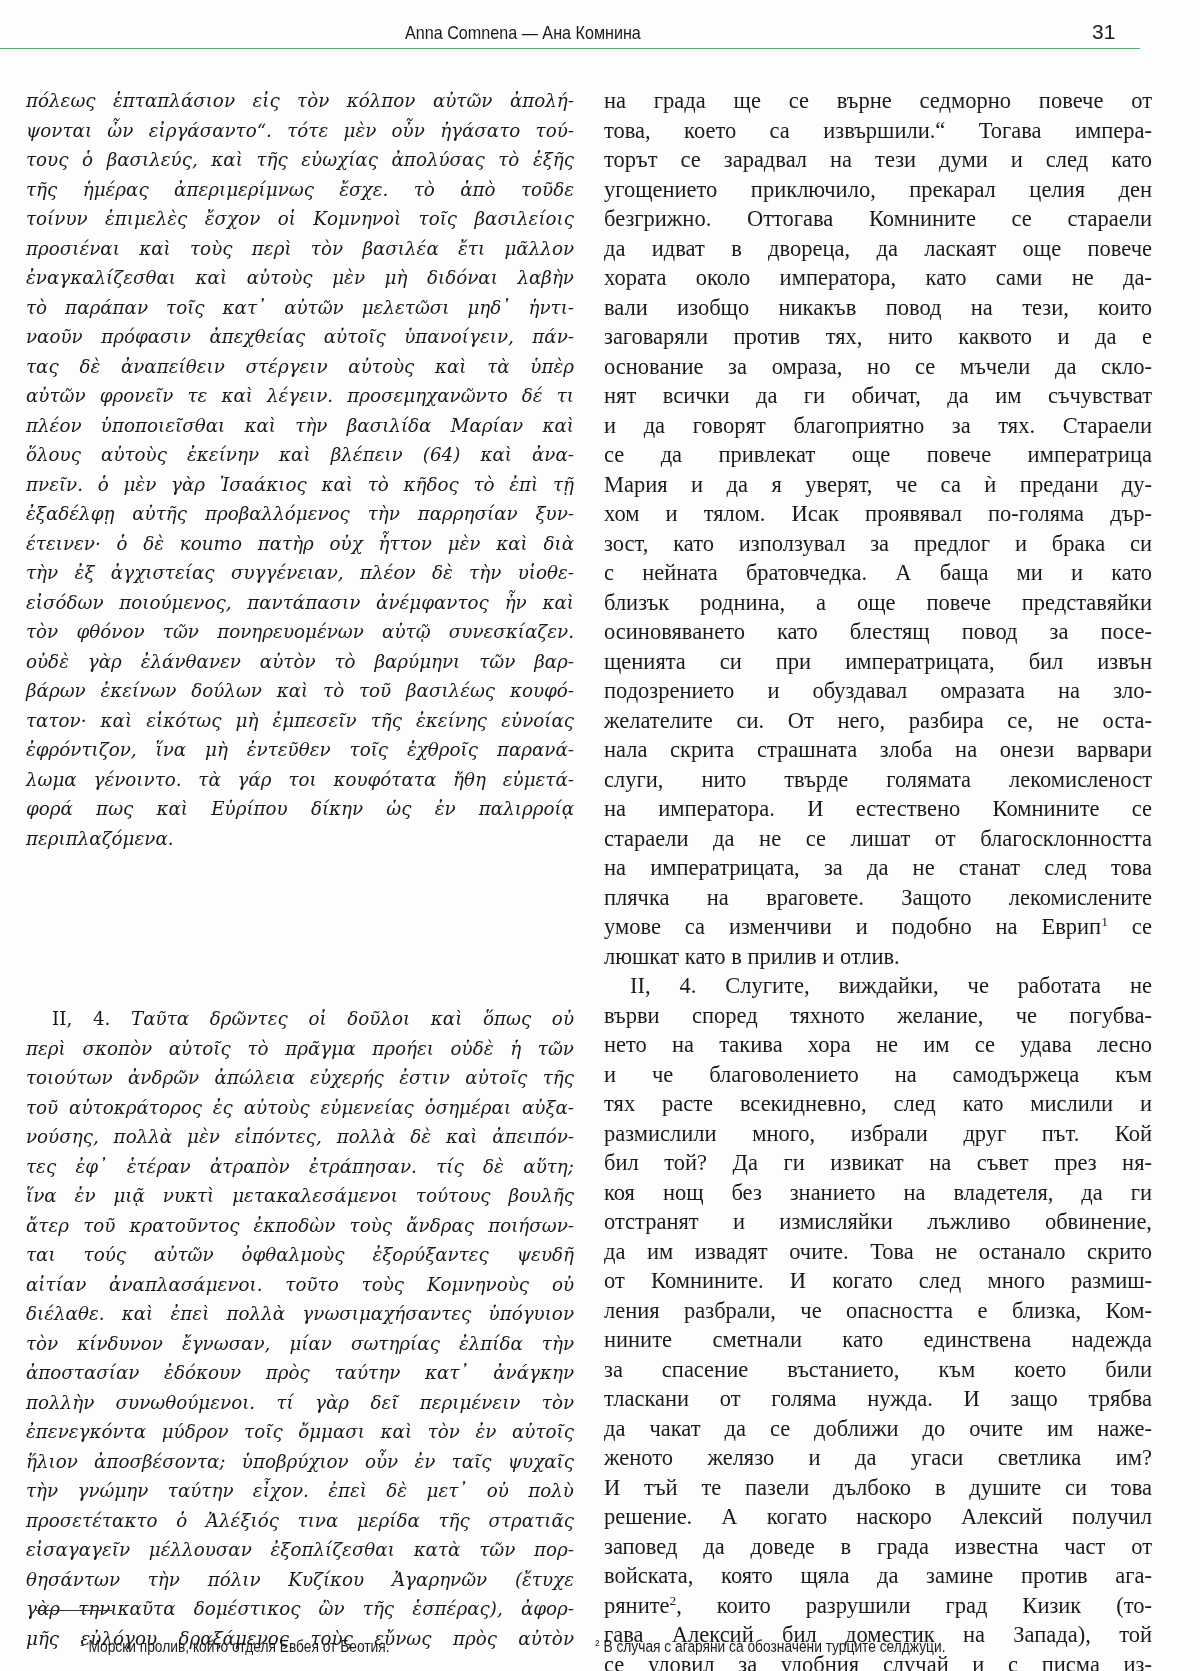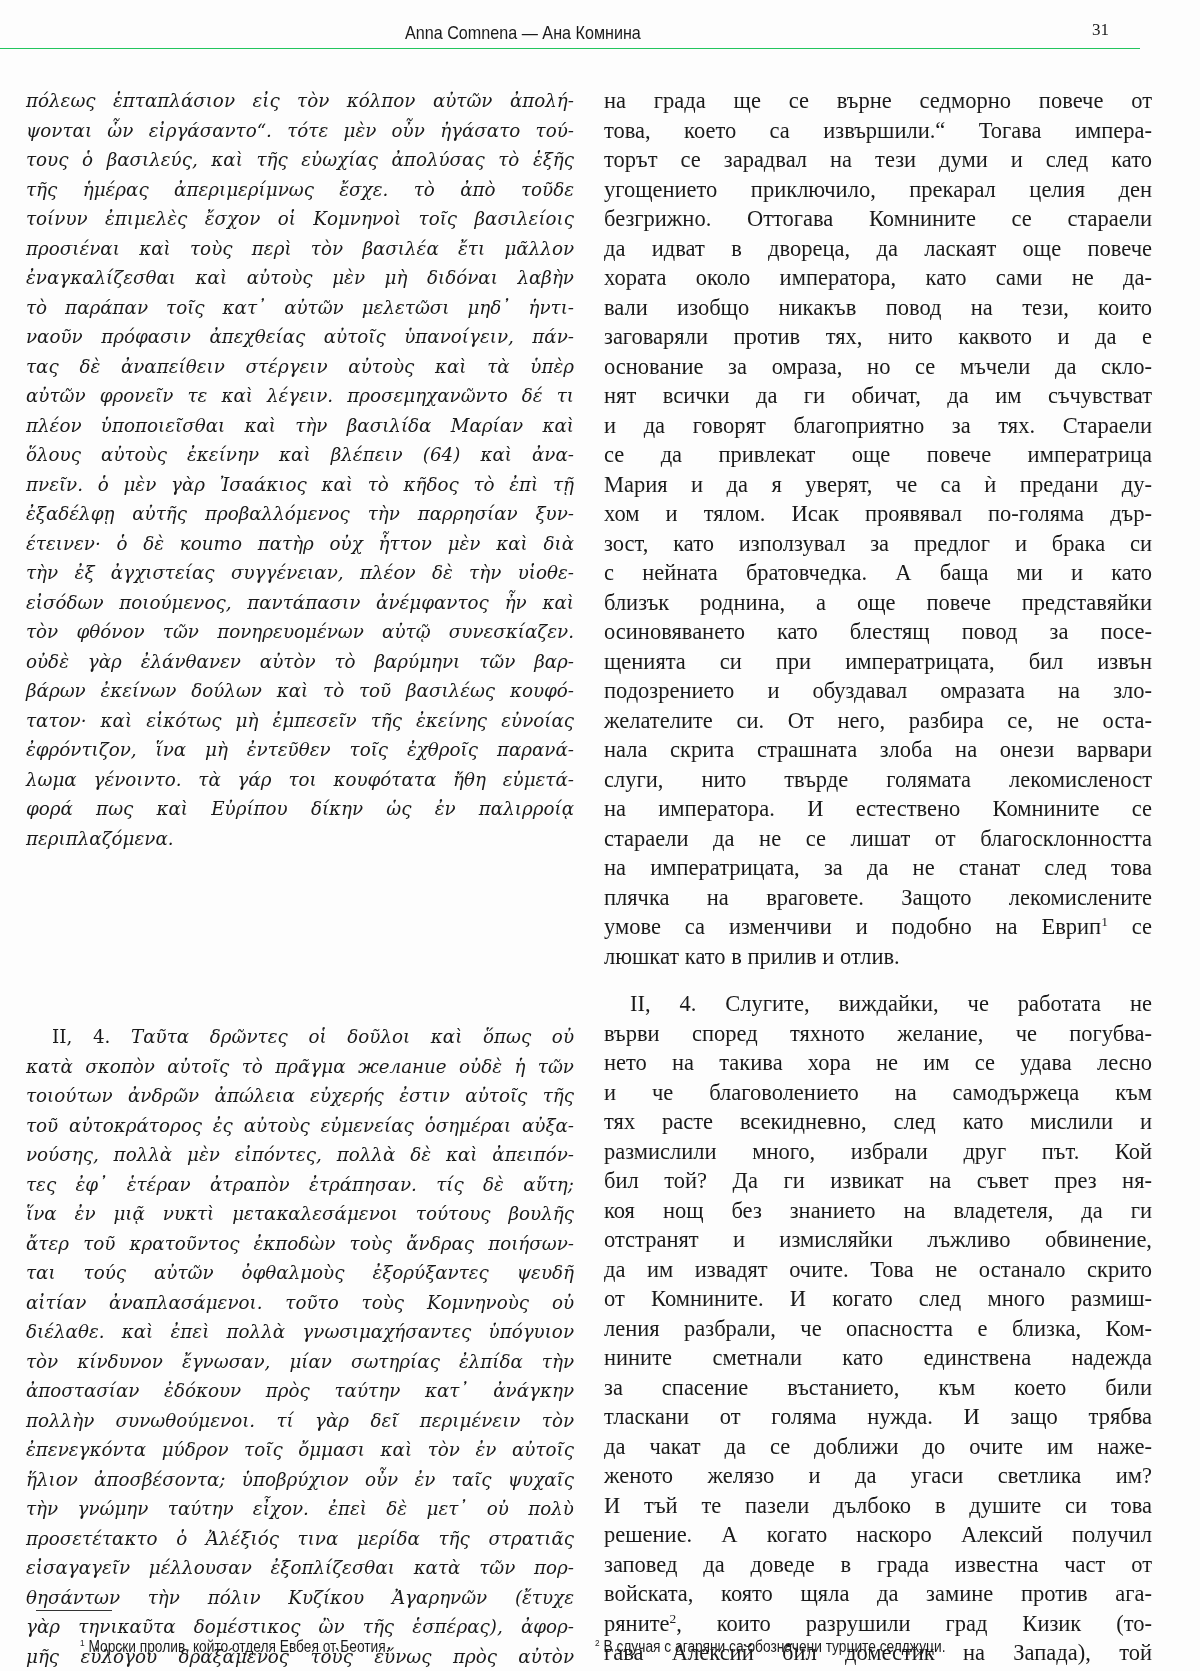--- a/index.html
+++ b/index.html
@@ -8,31 +8,31 @@
     position: absolute; left: 0; top: 18px; width: 1140px; height: 30px;
     border-bottom: 1px solid #22c55e;
   }
   .header-title {
     position: absolute; left: 405px; top: 4px;
     font-family: "Liberation Sans", sans-serif; font-size: 19px; letter-spacing: 0;
     transform: scaleX(0.85); transform-origin: left;
   }
   .page-number {
     position: absolute; left: 1092px; top: 2px;
-    font-family: Liberation Serif, serif; font-size: 17px;
+    font-family: Liberation Sans, sans-serif; font-size: 21px;
   }
   .col { position: absolute; top: 86px; }
   .col-greek { left: 26px; width: 548px; font-family: "DejaVu Serif", serif; font-style: italic; font-size: 18.3px; }
   .col-bg { left: 604px; width: 548px; font-family: "Liberation Serif", serif; font-size: 22.5px; }
   .line {
     display: block; height: 29.5px; line-height: 29.5px; white-space: nowrap;
     text-align: justify; text-align-last: justify;
   }
   .line.last { text-align-last: left; }
-  .line.indent { padding-left: 26px; margin-top: 18px; }
+  .line.indent { padding-left: 26px; }
   .section-gap-greek { height: 151px; }
   .upright { font-style: normal; }
   sup { font-size: 60%; line-height: 0; }
   .fn-rule {
     position: absolute; left: 36px; top: 1610px; width: 76px; height: 0;
     border-top: 1.5px solid #333;
   }
   .footnote {
     position: absolute; top: 1638px; font-family: "Liberation Sans", sans-serif;
     font-size: 16px; white-space: nowrap; transform: scaleX(0.86); transform-origin: left;
@@ -73,21 +73,21 @@
       <span class="line">βάρων ἐκείνων δούλων καὶ τὸ τοῦ βασιλέως κουφό-</span>
       <span class="line">τατον· καὶ εἰκότως μὴ ἐμπεσεῖν τῆς ἐκείνης εὐνοίας</span>
       <span class="line">ἐφρόντιζον, ἵνα μὴ ἐντεῦθεν τοῖς ἐχθροῖς παρανά-</span>
       <span class="line">λωμα γένοιντο. τὰ γάρ τοι κουφότατα ἤθη εὐμετά-</span>
       <span class="line">φορά πως καὶ Εὐρίπου δίκην ὡς ἐν παλιρροίᾳ</span>
       <span class="line last">περιπλαζόμενα.</span>
     </div>
   <div class="section-gap-greek"></div>
   <div id="greek-p2">
       <span class="line indent"><span class="upright">II, 4. </span>Ταῦτα δρῶντες οἱ δοῦλοι καὶ ὅπως οὐ</span>
-      <span class="line">κατὰ σκοπὸν αὐτοῖς τὸ πρᾶγμα желание οὐδὲ ἡ τῶν</span>
+      <span class="line">περὶ σκοπὸν αὐτοῖς τὸ πρᾶγμα προήει οὐδὲ ἡ τῶν</span>
       <span class="line">τοιούτων ἀνδρῶν ἀπώλεια εὐχερής ἐστιν αὐτοῖς τῆς</span>
       <span class="line">τοῦ αὐτοκράτορος ἐς αὐτοὺς εὐμενείας ὁσημέραι αὐξα-</span>
       <span class="line">νούσης, πολλὰ μὲν εἰπόντες, πολλὰ δὲ καὶ ἀπειπόν-</span>
       <span class="line">τες ἐφ᾽ ἑτέραν ἀτραπὸν ἐτράπησαν. τίς δὲ αὕτη;</span>
       <span class="line">ἵνα ἐν μιᾷ νυκτὶ μετακαλεσάμενοι τούτους βουλῆς</span>
       <span class="line">ἄτερ τοῦ κρατοῦντος ἐκποδὼν τοὺς ἄνδρας ποιήσων-</span>
       <span class="line">ται τούς αὐτῶν ὀφθαλμοὺς ἐξορύξαντες ψευδῆ</span>
       <span class="line">αἰτίαν ἀναπλασάμενοι. τοῦτο τοὺς Κομνηνοὺς οὐ</span>
       <span class="line">διέλαθε. καὶ ἐπεὶ πολλὰ γνωσιμαχήσαντες ὑπόγυιον</span>
       <span class="line">τὸν κίνδυνον ἔγνωσαν, μίαν σωτηρίας ἐλπίδα τὴν</span>

